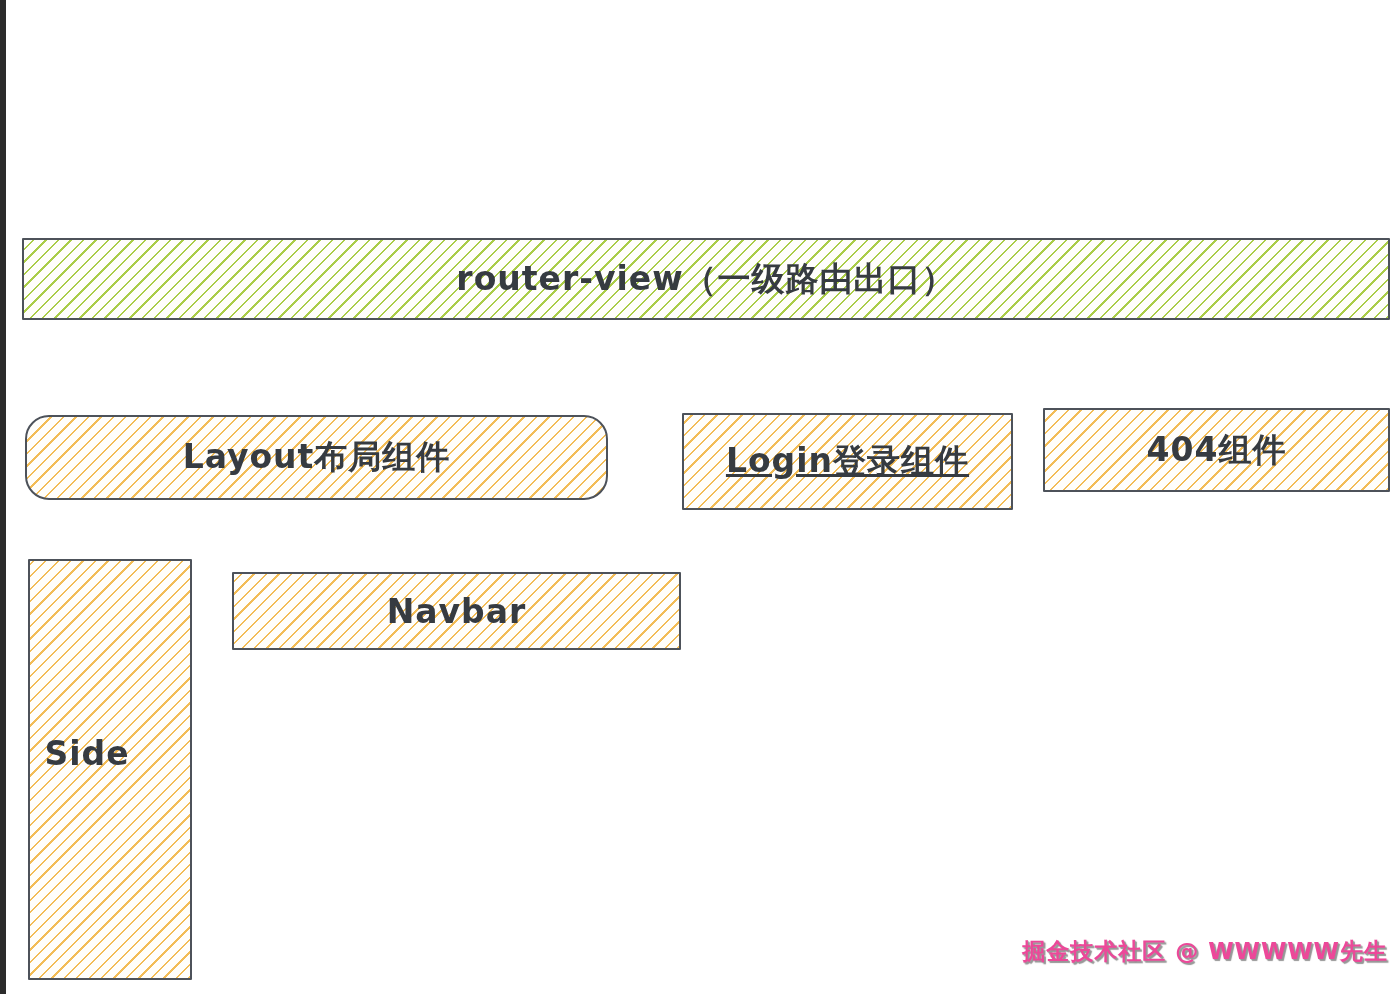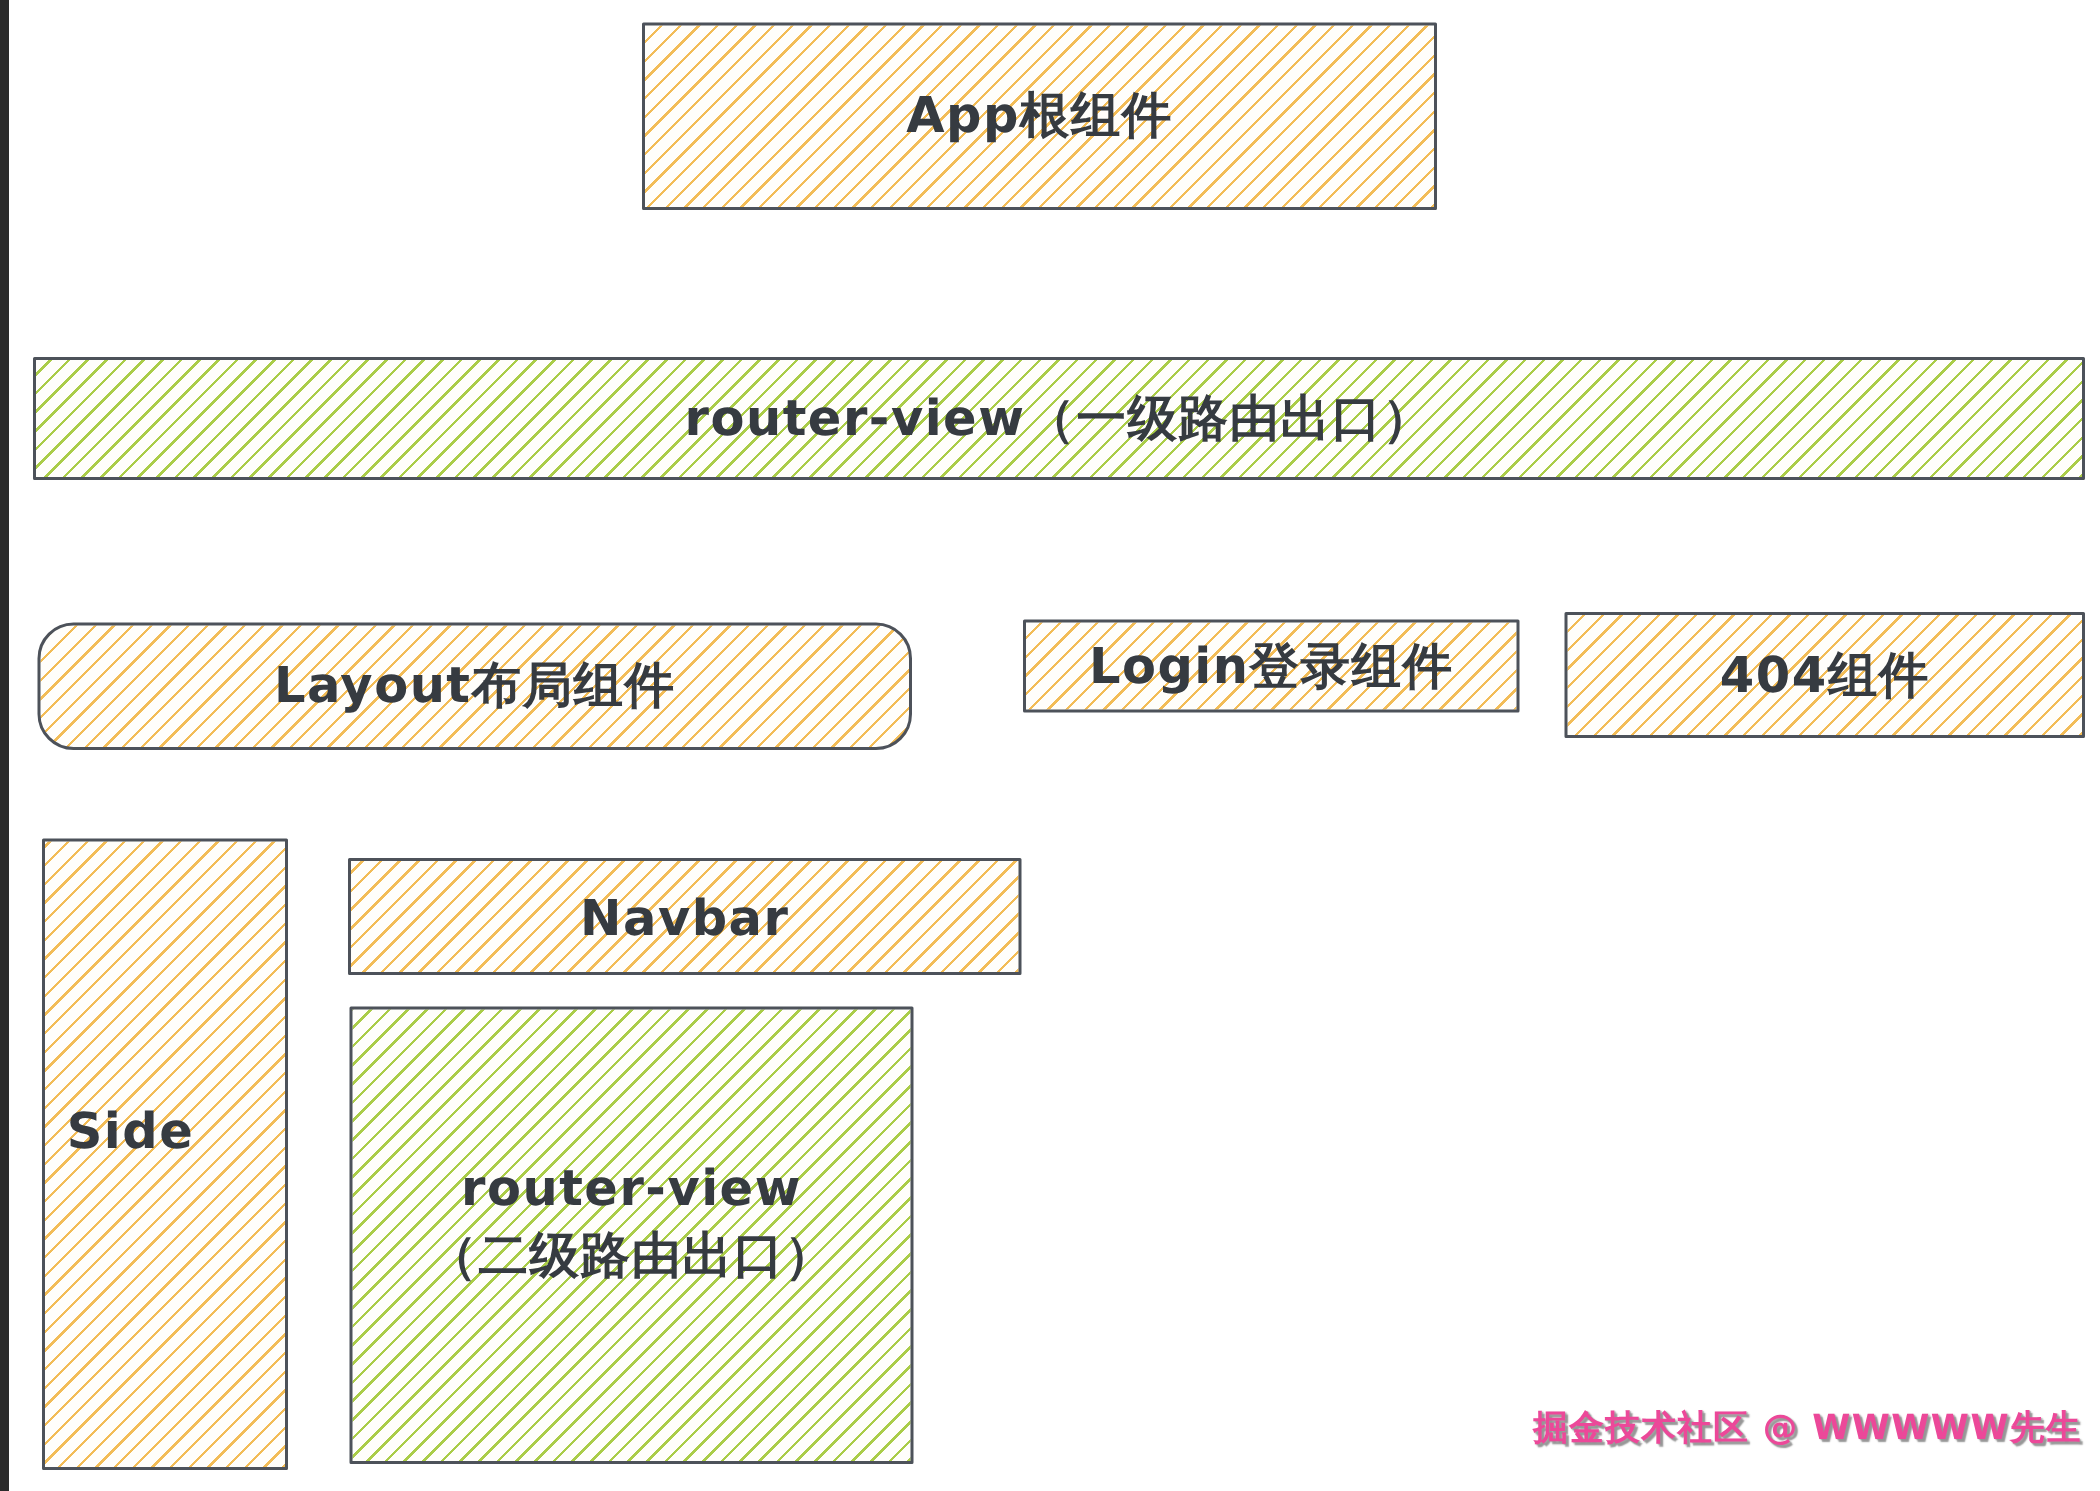--- a/index.html
+++ b/index.html
@@ -70,21 +70,21 @@
       rgba(166, 202, 63, 0.95) 0px,
       rgba(166, 202, 63, 0.95) 1.7px,
       transparent 1.7px,
       transparent 8.8px
     );
   }
 
   .node-app        { left: 428px;  top: 15px;  width: 530px;  height: 125px; }
   .node-rv1        { left: 22px;   top: 238px; width: 1368px; height: 82px;  }
   .node-layout     { left: 25px;   top: 415px; width: 583px;  height: 85px; border-radius: 24px;  }
-  .node-login      { left: 682px;  top: 413px; width: 331px;  height: 62px;  }
+  .node-login      { left: 682px;  top: 413px; width: 331px;  height: 97px; text-decoration: underline;  }
   .node-404        { left: 1043px; top: 408px; width: 347px;  height: 84px;  }
   .node-side       { left: 28px;   top: 559px; width: 164px;  height: 421px;
                      padding-right: 46px; padding-bottom: 32px; }
   .node-navbar     { left: 232px;  top: 572px; width: 449px;  height: 78px;  }
   .node-rv2        { left: 233px;  top: 671px; width: 376px;  height: 305px;
                      padding-bottom: 18px; flex-direction: column; line-height: 1.35; }
 
   .watermark {
     position: absolute;
     top: 936px;
@@ -97,23 +97,20 @@
     white-space: nowrap;
   }
 </style>
 </head>
 <body>
 
 <div class="canvas">
 
   <div class="edge-strip"></div>
 
-  <div class="node yellow node-app">
-    <span>App根组件</span>
-  </div>
 
   <div class="node green node-rv1">
     <span>router-view（一级路由出口）</span>
   </div>
 
   <div class="node yellow node-layout">
     <span>Layout布局组件</span>
   </div>
 
   <div class="node yellow node-login">
@@ -125,20 +122,16 @@
   </div>
 
   <div class="node yellow node-side">
     <span>Side</span>
   </div>
 
   <div class="node yellow node-navbar">
     <span>Navbar</span>
   </div>
 
-  <div class="node green node-rv2">
-    <span>router-view</span>
-    <span>（二级路由出口）</span>
-  </div>
 
   <div class="watermark">掘金技术社区 @ WWWWW先生</div>
 
 </div>
 
 </body></html>

